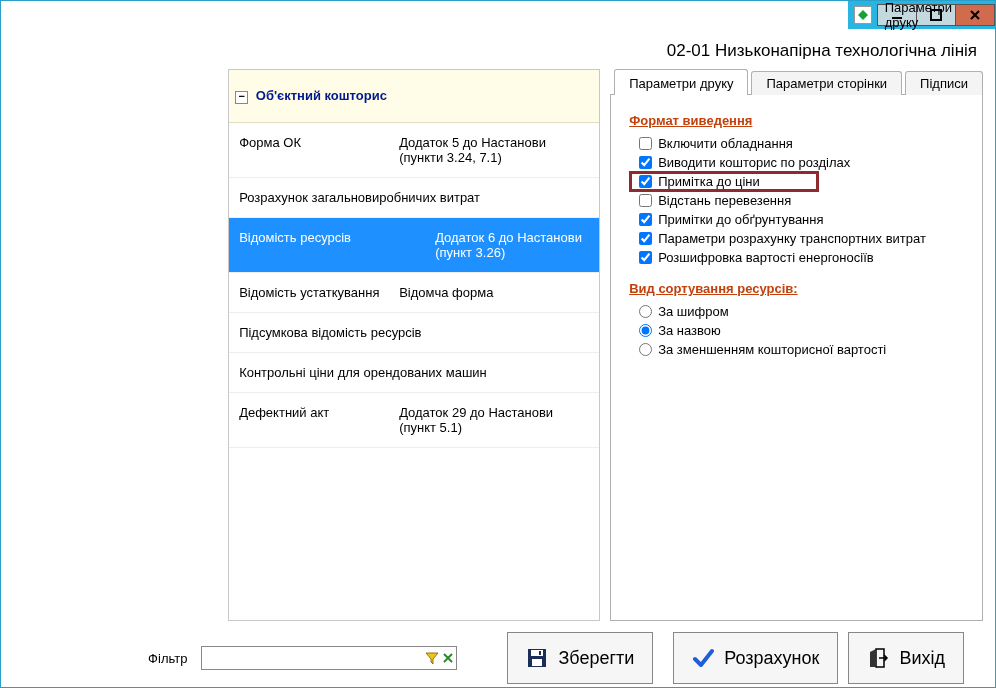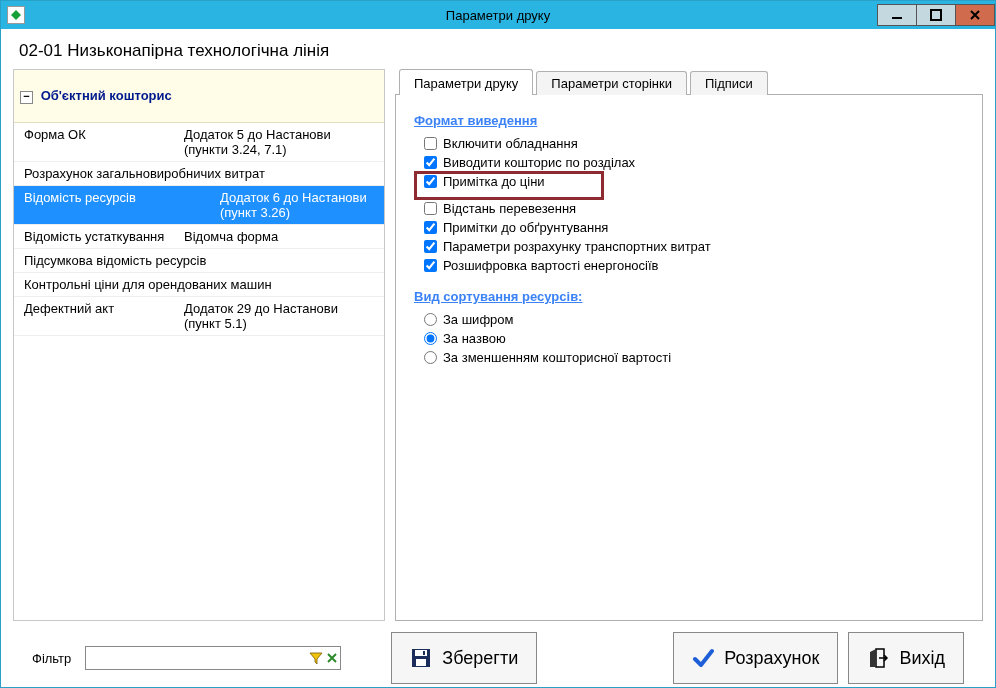--- a/index.html
+++ b/index.html
@@ -10,20 +10,21 @@
     background: #fff;
     color: #000;
   }
   .window {
     width: 996px;
     height: 688px;
     border: 1px solid #2aa0c8;
     background: #fff;
     display: flex;
     flex-direction: column;
+    align-items: flex-end;
   }
   .titlebar {
     height: 28px;
     background: #29b4e1;
     display: flex;
     align-items: center;
     padding: 0 0 0 6px;
     position: relative;
   }
   .titlebar .app-icon {
@@ -101,21 +102,21 @@
     line-height: 9px;
     border: 1px solid #888;
     text-align: center;
     font-size: 11px;
     margin-right: 4px;
     color: #000;
     background: #fff;
   }
   .list-row {
     display: flex;
-    padding: 4px 10px;
+    padding: 12px 10px;
     border-bottom: 1px solid #eee;
   }
   .list-row .c1 { width: 160px; padding-right: 6px; }
   .list-row .c2 { flex: 1; }
   .list-row.selected {
     background: #1e90ff;
     color: #fff;
     gap: 36px;
   }
   .list-row.full .c1 { width: 100%; }
@@ -147,35 +148,35 @@
   }
   .tab-body {
     border: 1px solid #b0b0b0;
     flex: 1;
     margin-top: -1px;
     background: #fff;
     padding: 14px 18px;
     overflow: auto;
   }
   .section-head {
-    color: #3b82f6;
+    color: #c2410c;
     font-weight: 700;
     text-decoration: underline;
     margin-bottom: 6px;
     margin-top: 4px;
   }
   .ck-row, .rd-row {
     display: flex;
     align-items: center;
     padding: 2px 0 2px 10px;
     gap: 6px;
   }
   .ck-row.highlight {
     border: 3px solid #8e2b30;
-    padding: 0 56px 8px 7px;
+    padding: 0 56px 0 7px;
     margin: -1px 0;
     display: inline-flex;
   }
   .ck-row input[type=checkbox], .rd-row input[type=radio] {
     margin: 0;
     width: 13px;
     height: 13px;
   }
   .footer {
     height: 58px;

